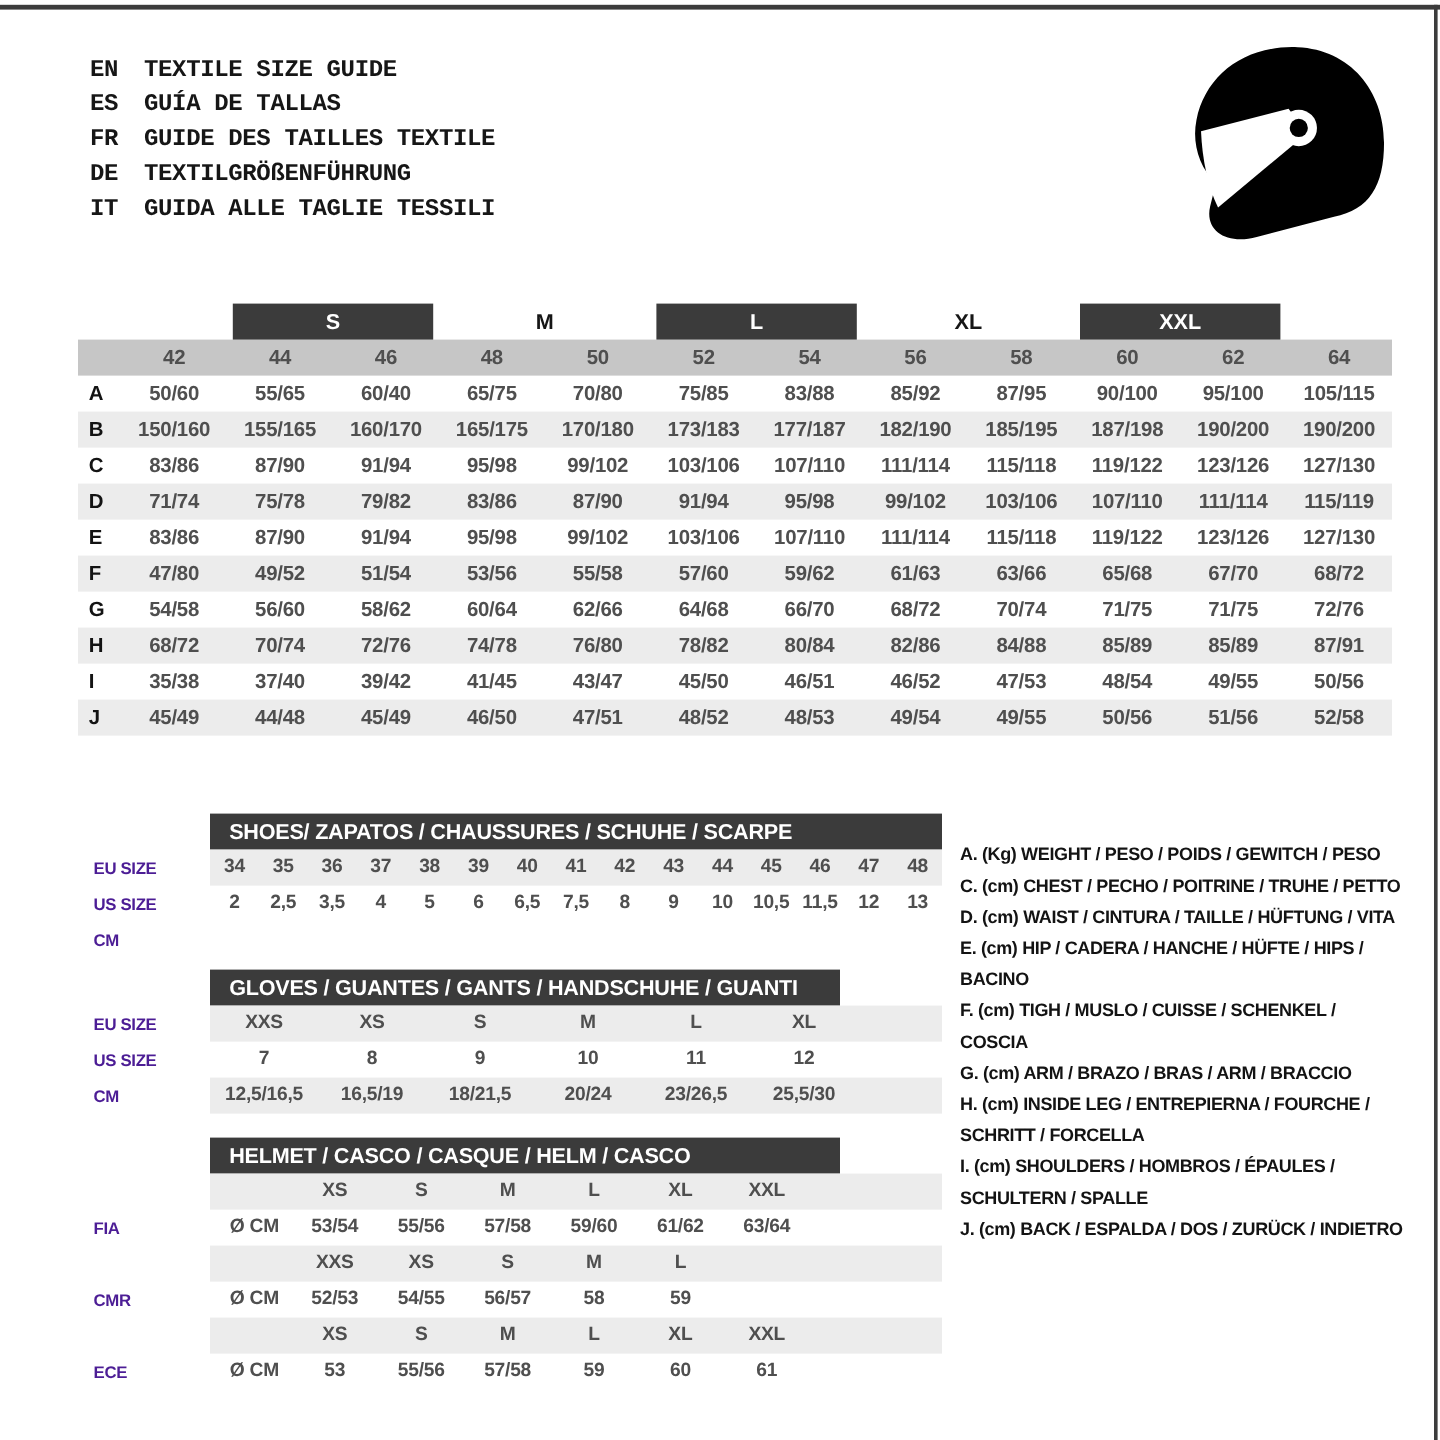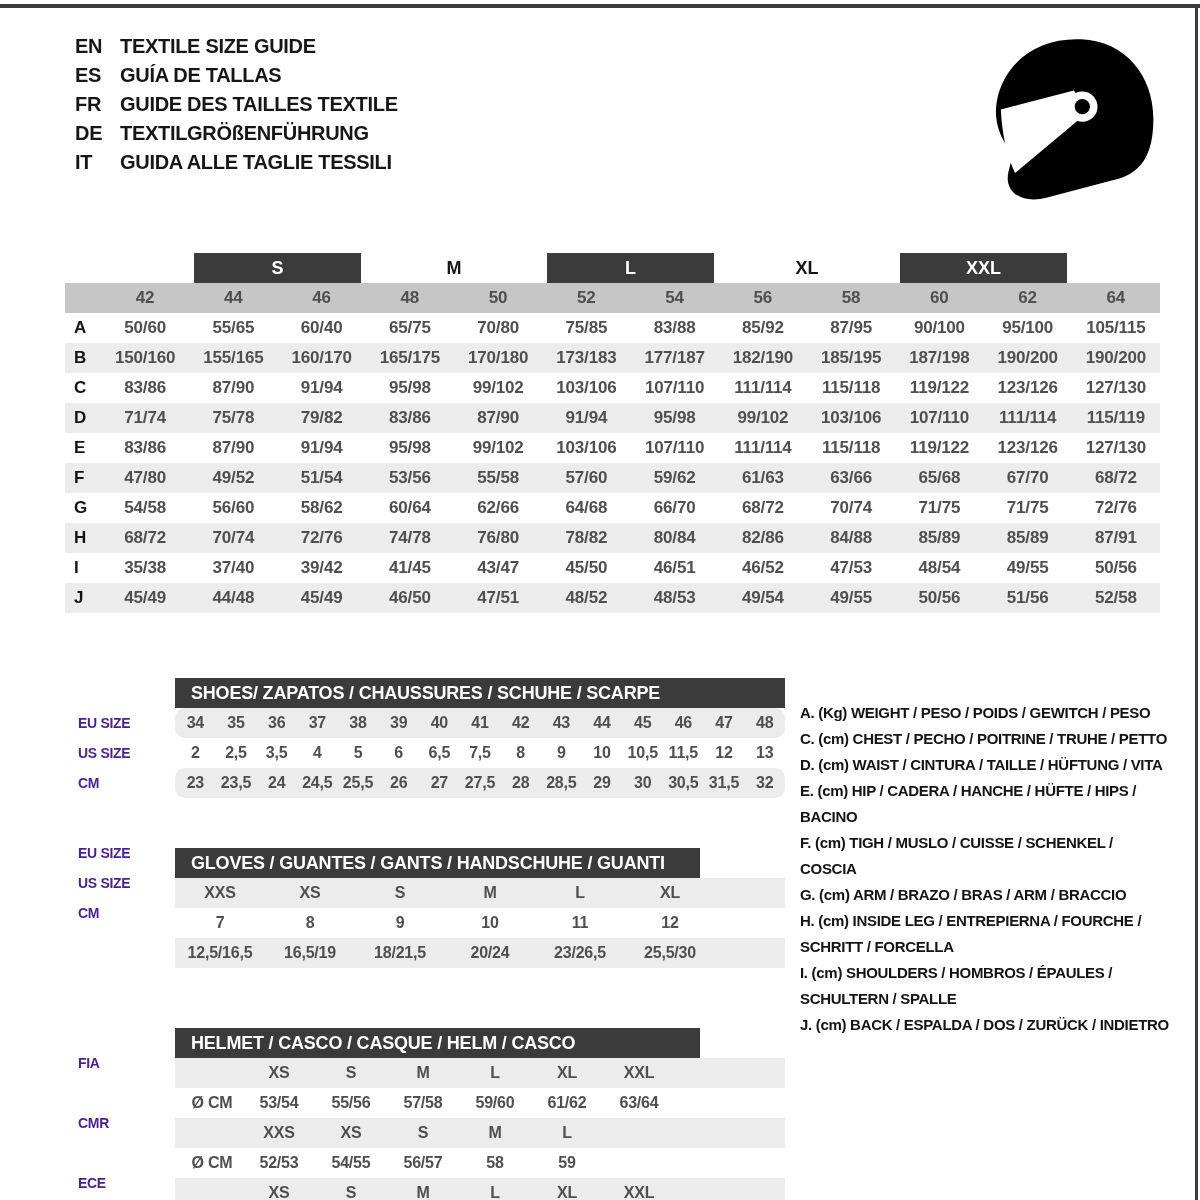--- a/index.html
+++ b/index.html
@@ -7,21 +7,21 @@
   .page {
     position:relative; width:1200px; height:1200px; background:#ffffff;
     font-family:"Liberation Sans","DejaVu Sans",sans-serif; overflow:hidden;
     color:#1a1a1a;
   }
   
   .frame-top { position:absolute; top:4px; left:0; right:0; height:4px; background:#3c3c3c; }
   .frame-right { position:absolute; top:4px; bottom:0; right:2px; width:3px; background:#3c3c3c; }
 
   
-  .languages { position:absolute; left:75px; top:32px; }
+  .languages { position:absolute; left:75px; top:44px;font-family:Liberation Mono, monospace; }
   .lang-row { display:flex; height:29px; align-items:center; }
   .lang-code { width:45px; font-weight:700; font-size:20px; letter-spacing:-0.3px; color:#161616; }
   .lang-title { font-weight:700; font-size:20px; letter-spacing:-0.3px; color:#161616; }
 
   
   .helmet-icon { position:absolute; left:975px; top:28px; width:190px; height:180px; }
 
   
   .main-table { position:absolute; left:65px; top:253px; width:1095px; }
   .grid13 { display:grid; grid-template-columns:36px repeat(12,1fr); }
@@ -38,24 +38,24 @@
   
   .bottom-tables { position:absolute; left:65px; top:678px; width:725px; }
   .section { display:flex; }
   .section.shoes { margin-bottom:10px; }
   .section.gloves { margin-bottom:20px; }
   .side-labels { width:110px; flex:none; padding-left:13px; }
   .side-spacer { height:30px; }
   .side-label { height:30px; line-height:30px; font-weight:700; font-size:14px; letter-spacing:-0.3px; color:#4c1d95; white-space:nowrap; }
   .btable { width:610px; flex:none; }
   .btitle { height:30px; background:#3b3b3b; color:#ffffff; font-weight:700; font-size:18px; line-height:30px; padding-left:16px; letter-spacing:-0.2px; white-space:nowrap; }
-  .btitle.narrow { width:525px;margin-top:40px; }
+  .btitle.narrow { width:525px; }
   .brow { display:grid; height:30px; align-items:center; }
   .brow.shade { background:#ececec; }
-  .shoes-grid { grid-template-columns:repeat(15,1fr);border-radius:10px; }
+  .shoes-grid { grid-template-columns:repeat(15,1fr); }
   .gloves-grid { grid-template-columns:repeat(6,90px) 1fr; }
   .helmet-grid { grid-template-columns:68px repeat(6,72px) 1fr; }
   .bcell { text-align:center; font-weight:700; font-size:16px; color:#4f4f4f; letter-spacing:-0.2px; line-height:30px; }
   .helmet-grid .bcell:first-child { text-align:center; padding-left:6px; }
 
   
   .legend { position:absolute; left:800px; top:700px; width:372px; }
   .legend-item { font-weight:700; font-size:15px; line-height:26px; letter-spacing:-0.3px; color:#131313; }
 </style>
 </head>
@@ -315,37 +315,20 @@
               <div class="bcell">6,5</div>
               <div class="bcell">7,5</div>
               <div class="bcell">8</div>
               <div class="bcell">9</div>
               <div class="bcell">10</div>
               <div class="bcell">10,5</div>
               <div class="bcell">11,5</div>
               <div class="bcell">12</div>
               <div class="bcell">13</div>
             </div>
-            <div class="brow shoes-grid shade">
-              <div class="bcell">23</div>
-              <div class="bcell">23,5</div>
-              <div class="bcell">24</div>
-              <div class="bcell">24,5</div>
-              <div class="bcell">25,5</div>
-              <div class="bcell">26</div>
-              <div class="bcell">27</div>
-              <div class="bcell">27,5</div>
-              <div class="bcell">28</div>
-              <div class="bcell">28,5</div>
-              <div class="bcell">29</div>
-              <div class="bcell">30</div>
-              <div class="bcell">30,5</div>
-              <div class="bcell">31,5</div>
-              <div class="bcell">32</div>
-            </div>
           </div>
       </div>
     </div>
 
     <div class="section gloves">
       <div class="side-labels">
           <div class="side-spacer"></div>
           <div class="side-label">EU SIZE</div>
           <div class="side-label">US SIZE</div>
           <div class="side-label">CM</div>

